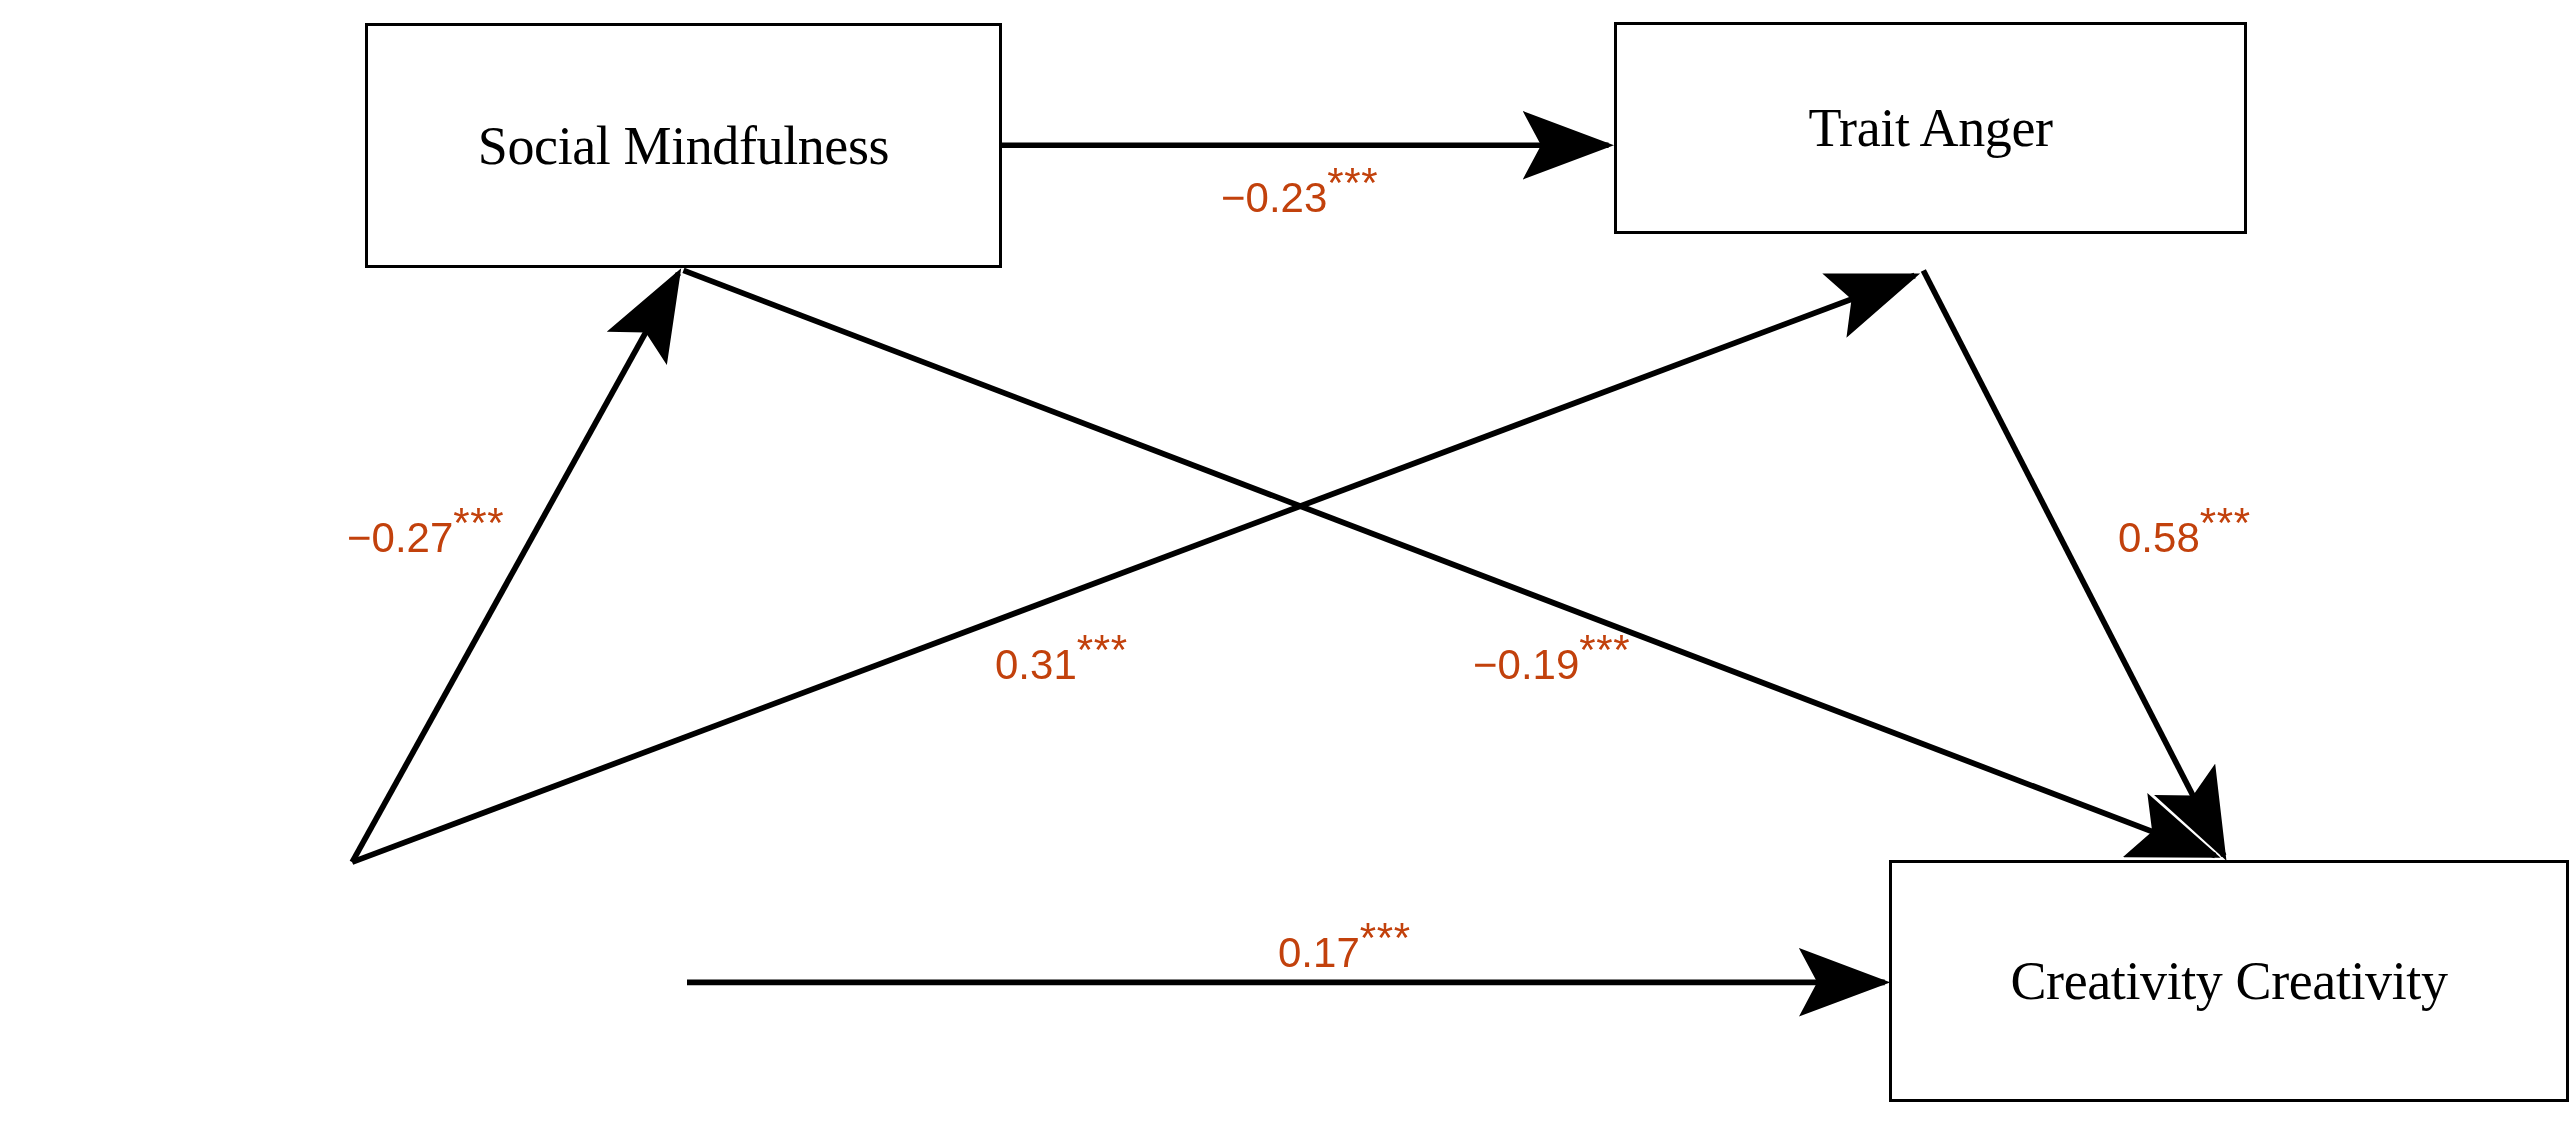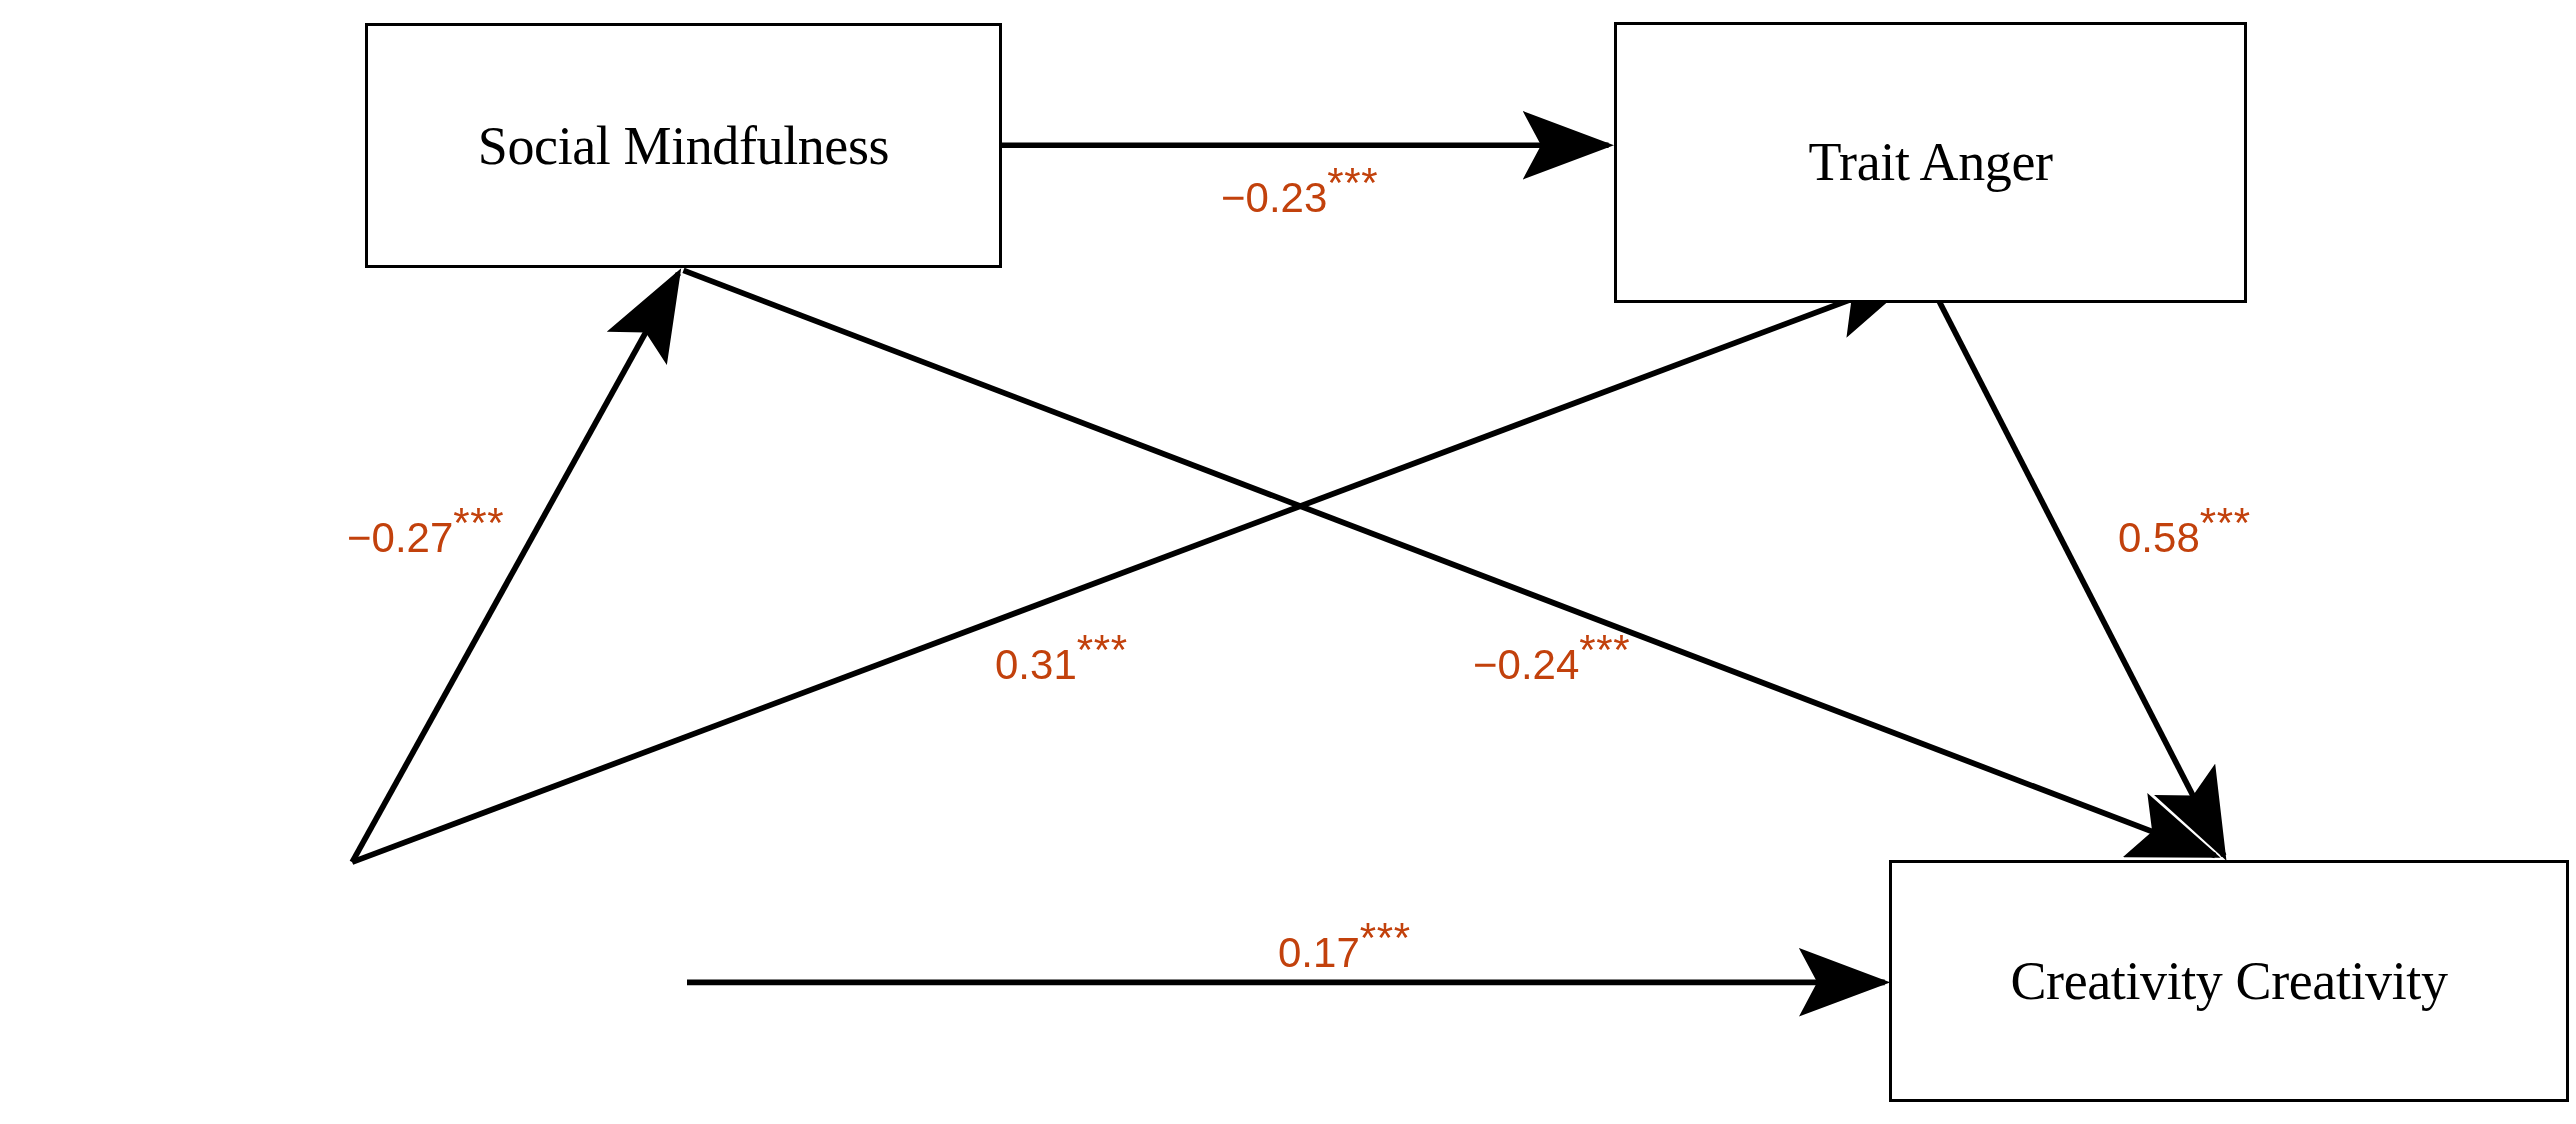--- a/index.html
+++ b/index.html
@@ -36,21 +36,21 @@
   .node-label {
     font-family: Liberation Serif, serif;
     font-size: 54px;
     line-height: 1;
     color: #000000;
     white-space: nowrap;
     letter-spacing: -0.4px;
   }
   
   #node-social-mindfulness      { left: 365px;  top: 23px;   width: 637px; height: 245px; }
-  #node-trait-anger             { left: 1614px; top: 21.5px;   width: 633px; height: 281px; }
+  #node-trait-anger             { left: 1614px; top: 21.5px;   width: 633px; height: 212px; }
   #node-bullying-victimization  { left: 7.2px;   top: 862px; width: 680px; height: 240px; }
   #node-malevolent-creativity   { left: 1889px; top: 860px; width: 680px; height: 242px; }
 
   .path-label {
     position: absolute;
     z-index: 6;
     font-family: "Liberation Sans", "DejaVu Sans", sans-serif;
     font-size: 42px;
     line-height: 1;
     color: #c2410c;
@@ -116,21 +116,21 @@
 
   <div class="path-label" id="label-bv-sm">
     <span class="coef">−0.27</span><span class="stars">***</span>
   </div>
 
   <div class="path-label" id="label-bv-ta">
     <span class="coef">0.31</span><span class="stars">***</span>
   </div>
 
   <div class="path-label" id="label-sm-mc">
-    <span class="coef">−0.24</span><span class="stars">***</span>
+    <span class="coef">−0.19</span><span class="stars">***</span>
   </div>
 
   <div class="path-label" id="label-ta-mc">
     <span class="coef">0.58</span><span class="stars">***</span>
   </div>
 
   <div class="path-label" id="label-bv-mc">
     <span class="coef">0.17</span><span class="stars">***</span>
   </div>
 

